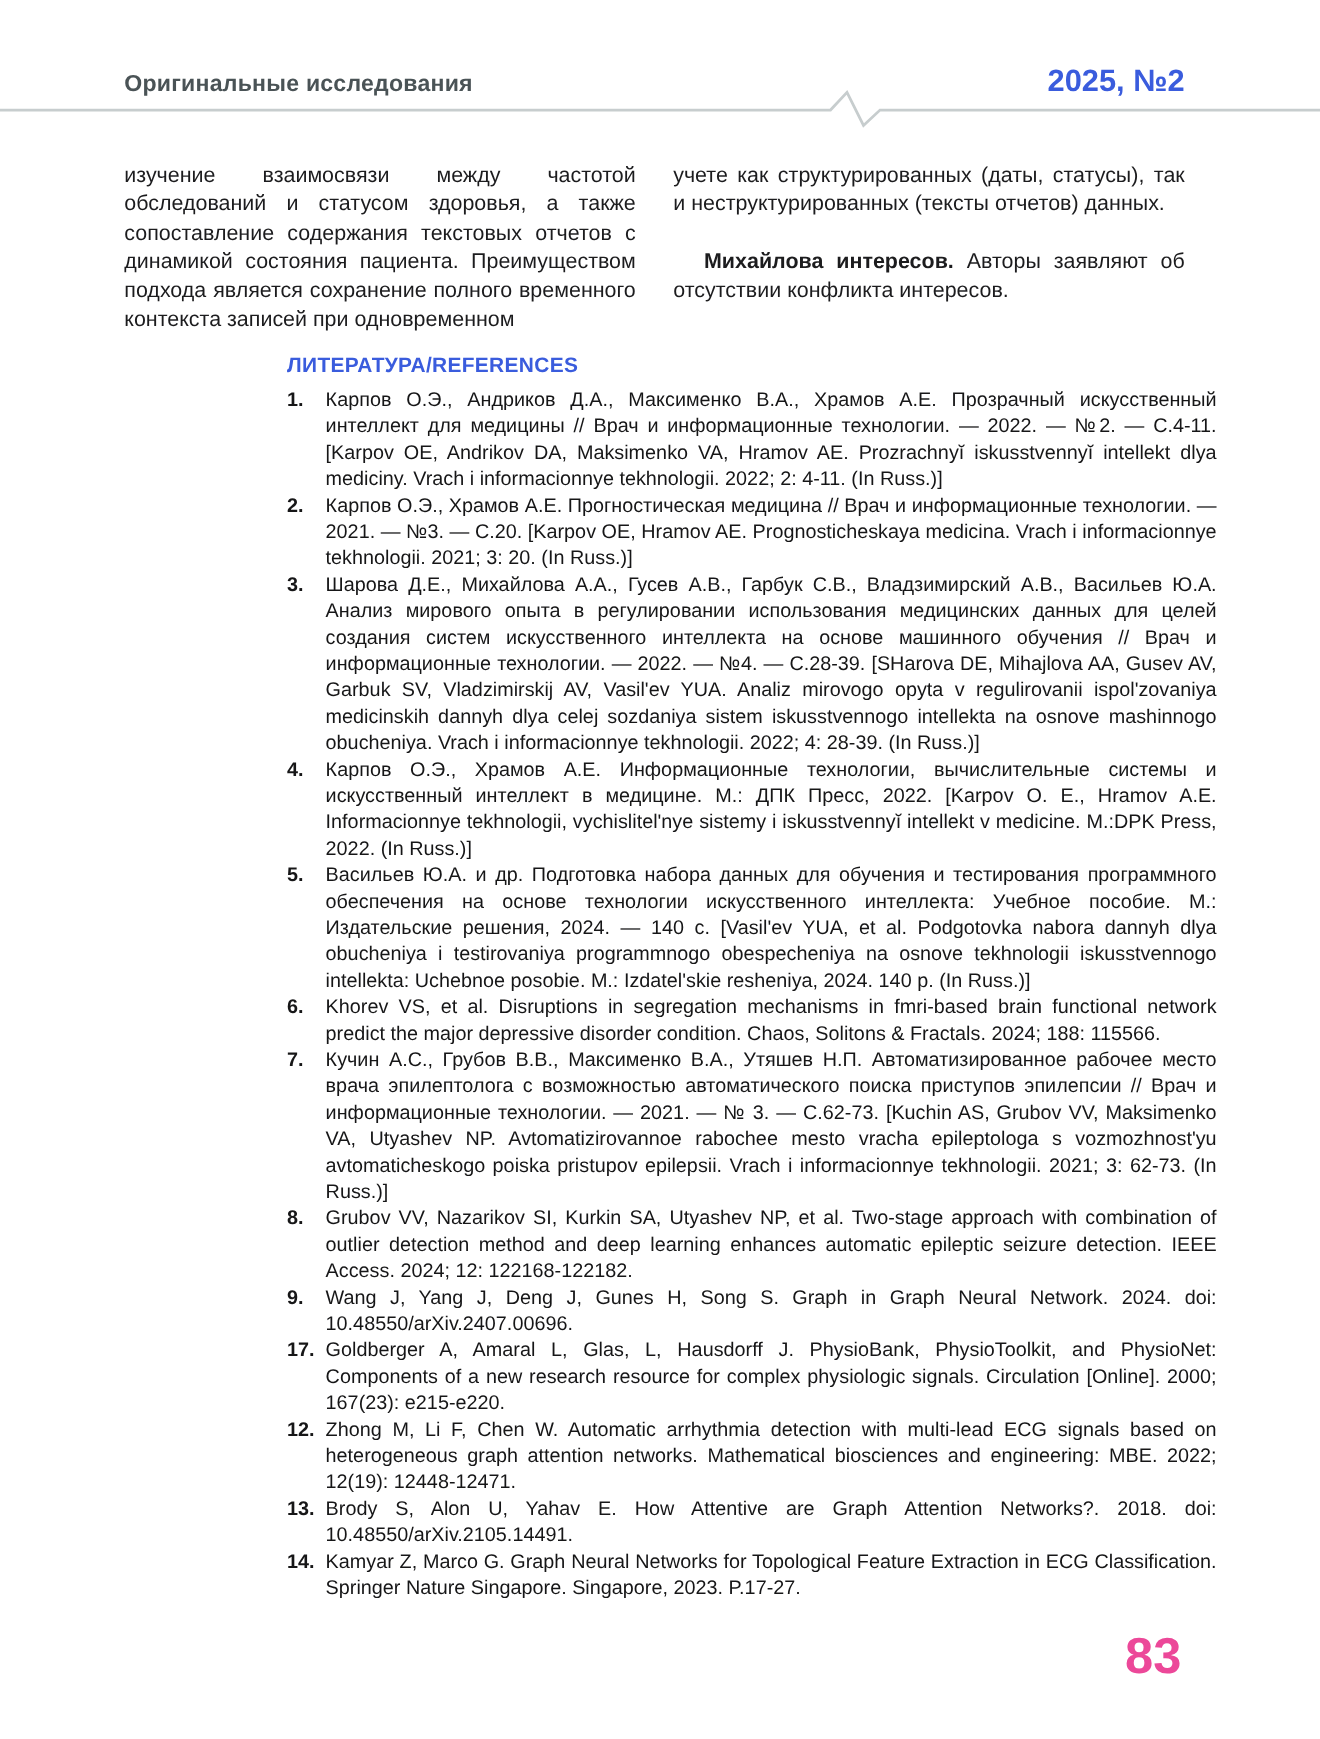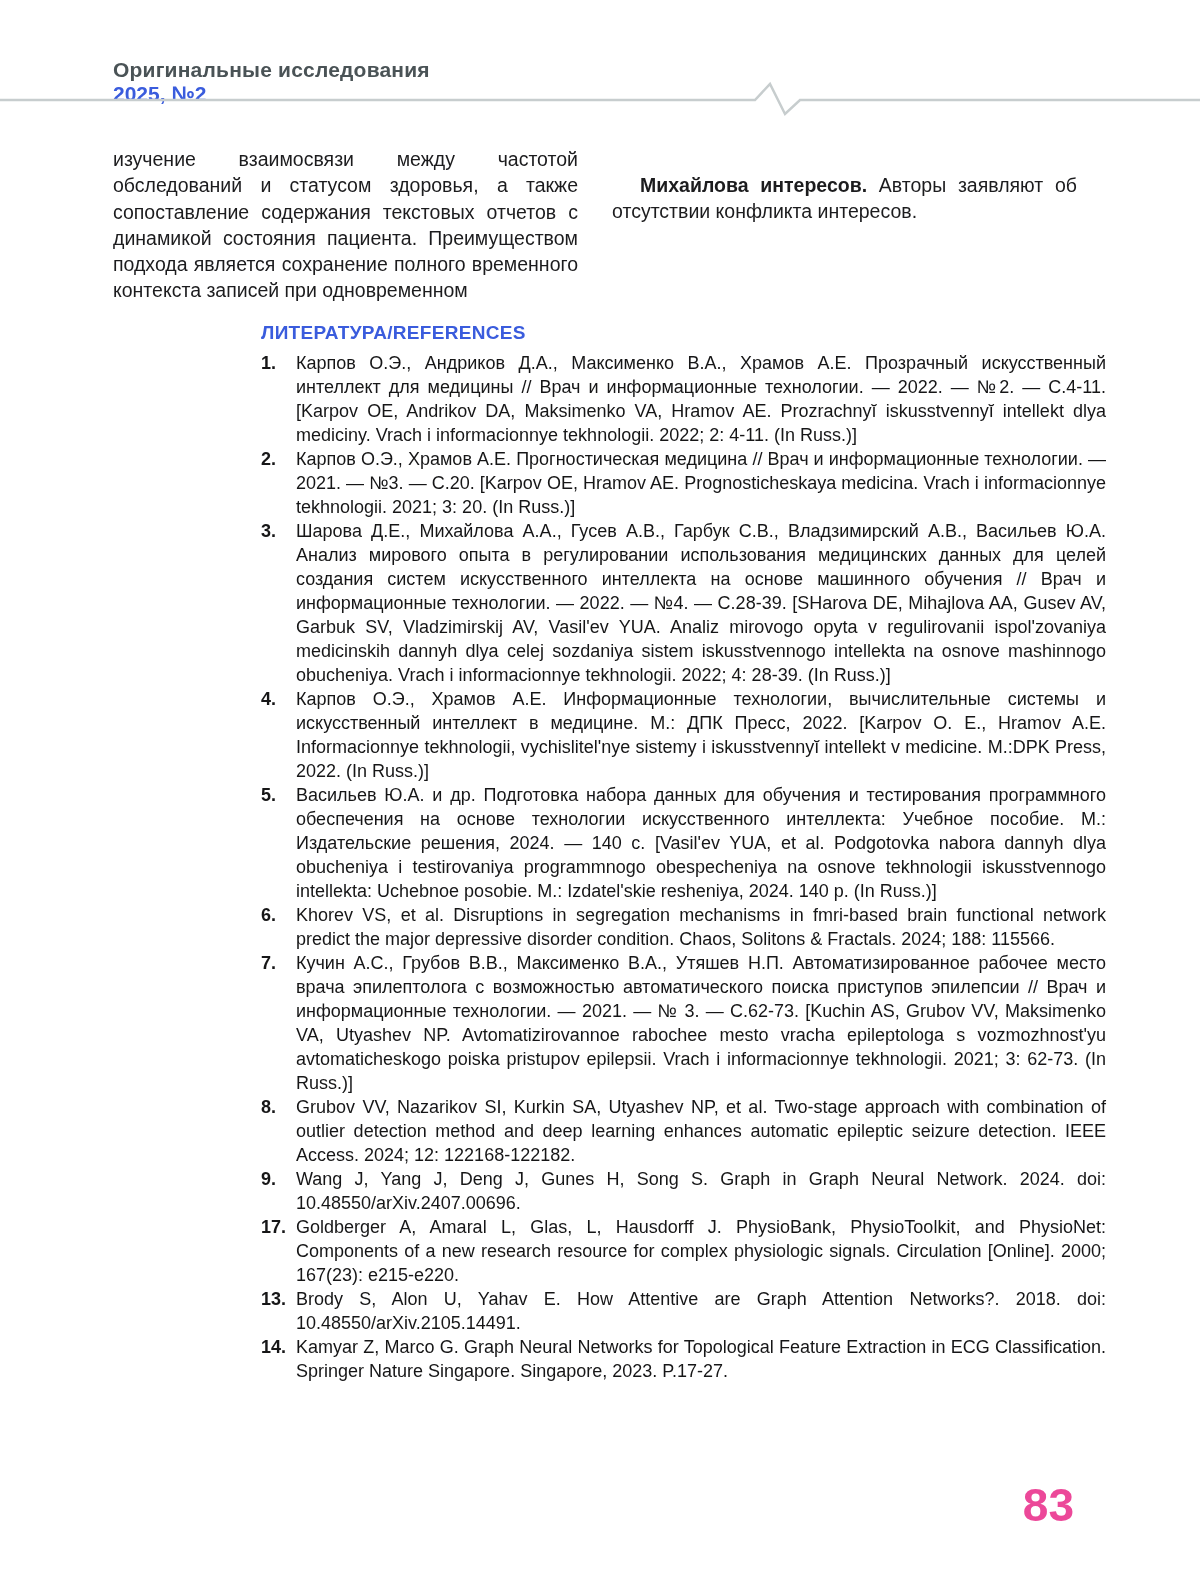--- a/index.html
+++ b/index.html
@@ -18,30 +18,29 @@
 
   
   .header-row {
     position: absolute;
     top: 58px;
     left: 113px;
     right: 123px;
     display: flex;
     justify-content: space-between;
     align-items: baseline;
-    flex-direction: column;
   }
   .header-section {
     font-size: 21px;
     font-weight: bold;
     color: #4a5356;
     letter-spacing: 0.2px;
   }
   .header-issue {
-    font-size: 21px;
+    font-size: 28px;
     font-weight: bold;
     color: #3a5cdd;
   }
   .header-rule {
     position: absolute;
     top: 76px;
     left: 0;
     width: 1200px;
     height: 48px;
   }
@@ -122,20 +121,21 @@
 
   <svg class="header-rule" viewBox="0 0 1200 48" preserveAspectRatio="none">
     <path d="M0 24 L755 24 L770 8 L785 38 L800 24 L1200 24" fill="none" stroke="#c7cdce" stroke-width="2.5"></path>
   </svg>
 
   <div class="columns">
     <div class="col">
       <p>изучение взаимосвязи между частотой обследований и статусом здоровья, а также сопоставление содержания текстовых отчетов с динамикой состояния пациента. Преимуществом подхода является сохранение полного временного контекста записей при одновременном</p>
     </div>
     <div class="col">
+      <p>учете как структурированных (даты, статусы), так и неструктурированных (тексты отчетов) данных.</p>
       <p class="conflict-para"><span class="bold-lead">Михайлова интересов.</span><span> Авторы заявляют об отсутствии конфликта интересов.</span></p>
     </div>
   </div>
 
   <div class="refs">
     <h2 class="refs-heading">ЛИТЕРАТУРА/REFERENCES</h2>
     <div class="ref-list">
         <div class="ref-item">
           <span class="ref-num">1.</span>
           <span class="ref-text">Карпов О.Э., Андриков Д.А., Максименко В.А., Храмов А.Е. Прозрачный искусственный интеллект для медицины // Врач и информационные технологии. — 2022. — №2. — С.4-11. [Karpov OE, Andrikov DA, Maksimenko VA, Hramov AE. Prozrachnyĭ iskusstvennyĭ intellekt dlya mediciny. Vrach i informacionnye tekhnologii. 2022; 2: 4-11. (In Russ.)]</span>
@@ -170,20 +170,24 @@
         </div>
         <div class="ref-item">
           <span class="ref-num">9.</span>
           <span class="ref-text">Wang J, Yang J, Deng J, Gunes H, Song S.  Graph in Graph Neural Network. 2024. doi: 10.48550/arXiv.2407.00696.</span>
         </div>
         <div class="ref-item">
           <span class="ref-num">17.</span>
           <span class="ref-text">Goldberger A, Amaral L, Glas, L, Hausdorff J. PhysioBank, PhysioToolkit, and PhysioNet: Components of a new research resource for complex physiologic signals. Circulation [Online]. 2000; 167(23): e215-e220.</span>
         </div>
         <div class="ref-item">
+          <span class="ref-num">12.</span>
+          <span class="ref-text">Zhong M, Li F, Chen W. Automatic arrhythmia detection with multi-lead ECG signals based on heterogeneous graph attention networks. Mathematical biosciences and engineering: MBE. 2022; 12(19): 12448-12471.</span>
+        </div>
+        <div class="ref-item">
           <span class="ref-num">13.</span>
           <span class="ref-text">Brody S, Alon U, Yahav E. How Attentive are Graph Attention Networks?. 2018. doi: 10.48550/arXiv.2105.14491.</span>
         </div>
         <div class="ref-item">
           <span class="ref-num">14.</span>
           <span class="ref-text">Kamyar Z, Marco G. Graph Neural Networks for Topological Feature Extraction in ECG Classification. Springer Nature Singapore. Singapore, 2023. P.17-27.</span>
         </div>
       </div>
   </div>
 

